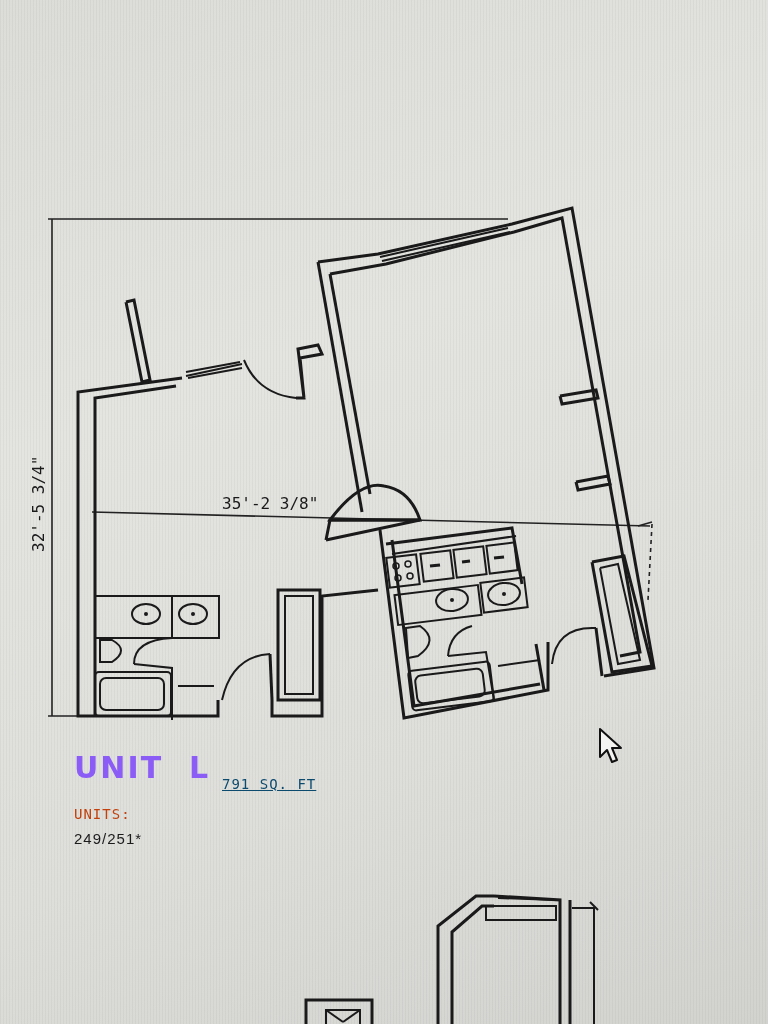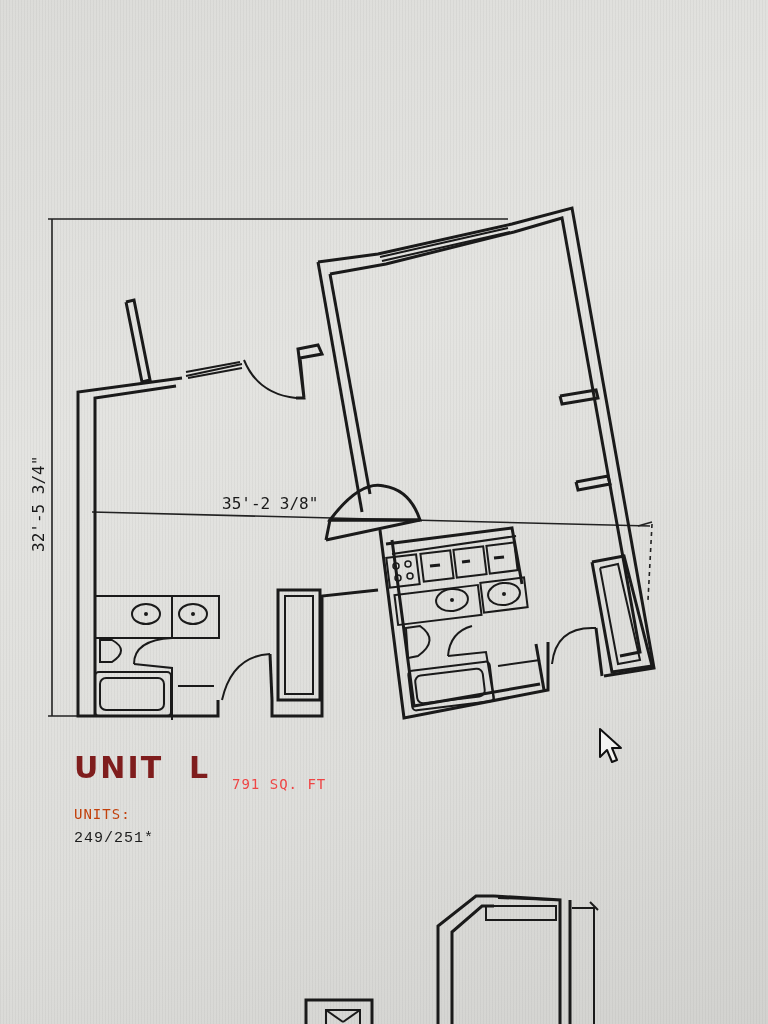--- a/index.html
+++ b/index.html
@@ -10,25 +10,25 @@
     }
     .screen-texture {
       position: absolute; inset: 0; pointer-events: none;
       background-image: repeating-linear-gradient(90deg, rgba(0,0,0,0.035) 0px, rgba(0,0,0,0.035) 1px, transparent 1px, transparent 3px);
     }
     svg.plan { position: absolute; left: 0; top: 0; }
     .wall { fill: none; stroke: #1a1a1a; stroke-width: 3; stroke-linejoin: miter; }
     .thin { fill: none; stroke: #1a1a1a; stroke-width: 2; }
     .dim { fill: none; stroke: #222; stroke-width: 1.6; }
     .dimtext { font-family: "DejaVu Sans Mono", monospace; font-size: 16px; fill: #1a1a1a; }
-    .label-unit { position: absolute; left: 74px; top: 750px; font-family: "DejaVu Sans", sans-serif; font-weight: bold; font-size: 30px; color: #7f1d1d; letter-spacing: 2px; }
+    .label-unit { position: absolute; left: 74px; top: 750px; font-family: "DejaVu Sans", sans-serif; font-weight: bold; font-size: 30px; color: #8b5cf6; letter-spacing: 2px; }
     .label-unit .letter { margin-left: 26px; }
-    .label-area { position: absolute; left: 232px; top: 776px; font-family: "DejaVu Sans Mono", monospace; font-size: 14px; color: #ef4444; letter-spacing: 1px; }
+    .label-area { position: absolute; left: 222px; top: 776px; font-family: "DejaVu Sans Mono", monospace; font-size: 14px; color: #0c4a6e; letter-spacing: 1px; text-decoration: underline; }
     .label-units-heading { position: absolute; left: 74px; top: 806px; font-family: "DejaVu Sans Mono", monospace; font-size: 14px; color: #c2410c; letter-spacing: 1px; }
-    .label-units-list { position: absolute; left: 74px; top: 830px; font-family: Liberation Mono, monospace; font-size: 15px; color: #1c1c1c; letter-spacing: 1px; }
+    .label-units-list { position: absolute; left: 74px; top: 830px; font-family: Liberation Sans, sans-serif; font-size: 15px; color: #1c1c1c; letter-spacing: 1px; }
     .cursor { position: absolute; left: 598px; top: 727px; }
   </style>
 </head>
 <body>
 
 <div class="screen-texture"></div>
 
 <svg class="plan" width="768" height="1024" viewBox="0 0 768 1024">
 
   <g>

